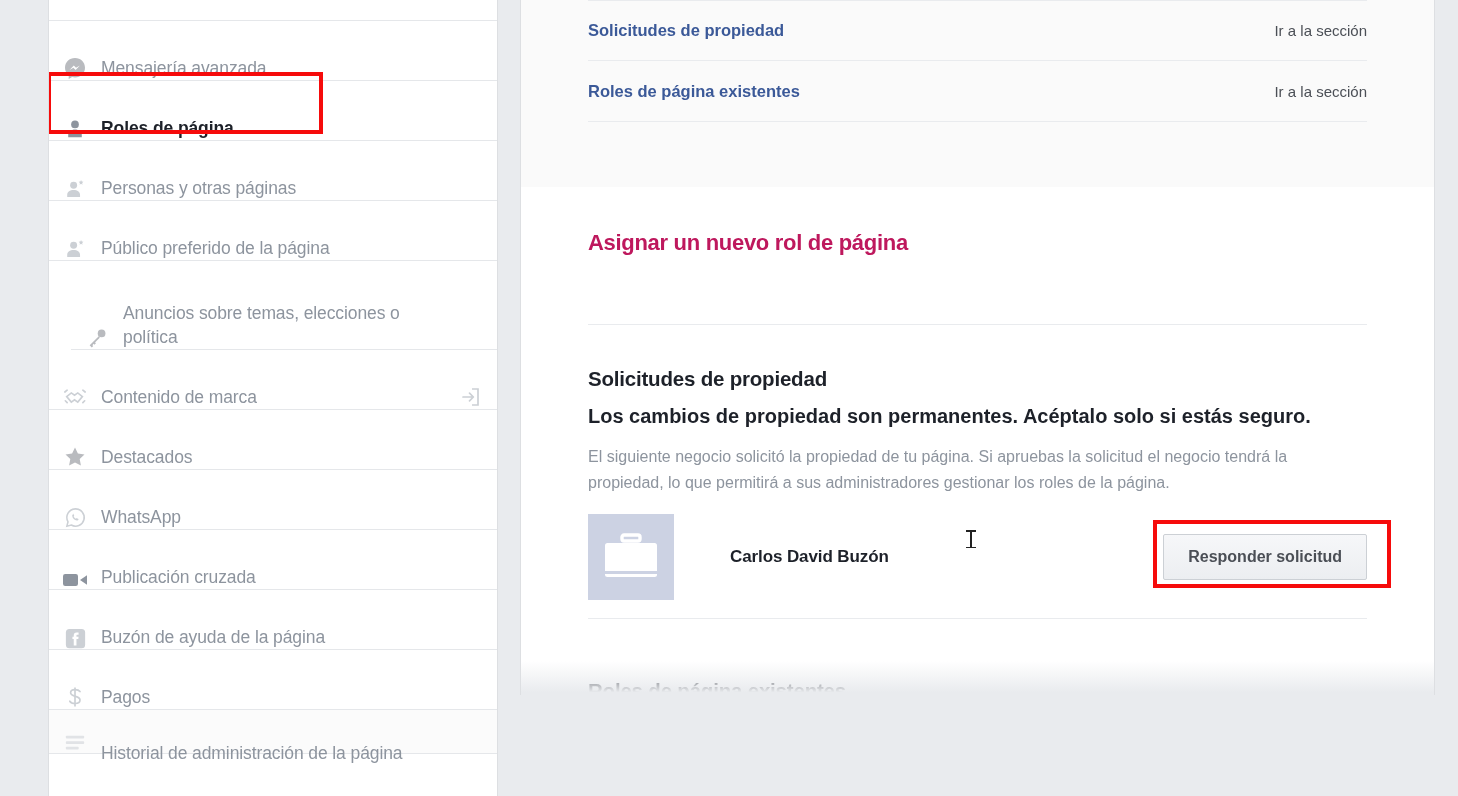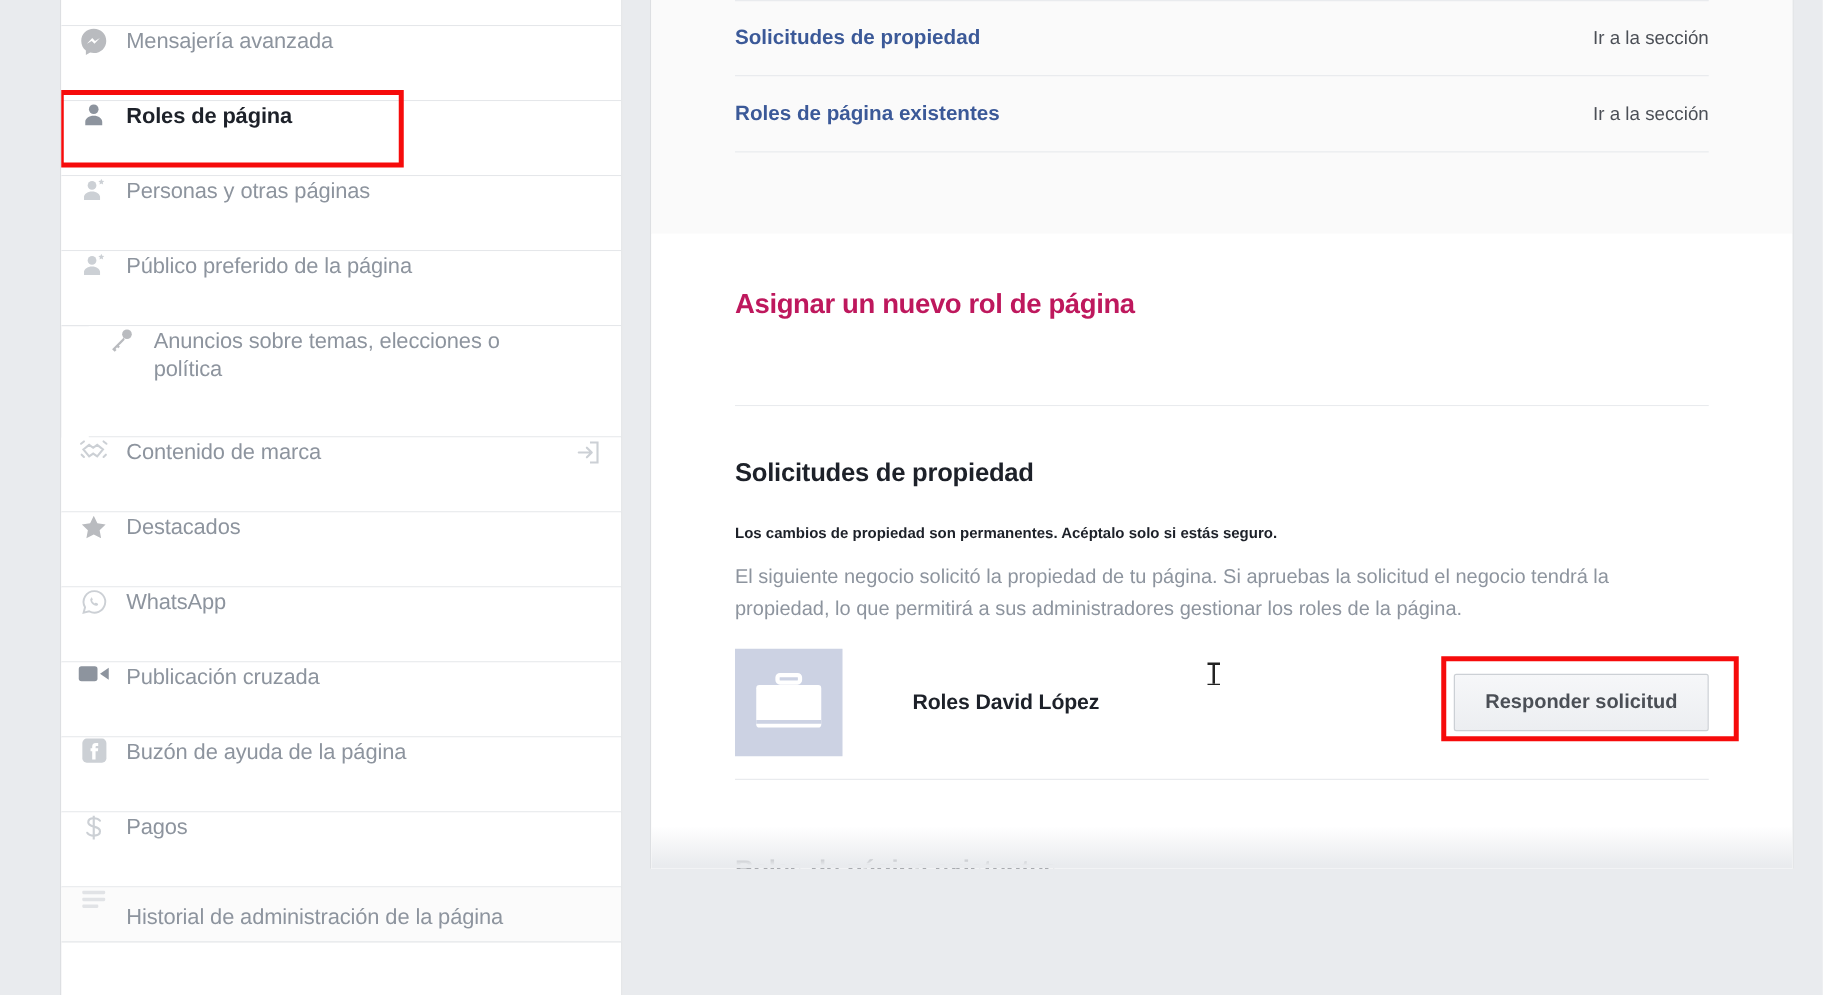--- a/index.html
+++ b/index.html
@@ -14,21 +14,21 @@
   
   .sidebar {
     position:absolute; left:48px; top:0; width:450px; height:796px;
     background:#ffffff;
     border-left:1px solid #dddfe2;
     border-right:1px solid #dddfe2;
     overflow:hidden;
   }
   .nav-item {
     position:relative;
-    display:flex; align-items:flex-start;
+    display:flex; align-items:flex-end;
     min-height:60px;
     padding:0 14px 0 0;
     border-bottom:1px solid #e5e7ea;
     background:#fff;
   }
   .nav-item.partial-top { height:21px; min-height:21px; border-bottom:1px solid #e5e7ea; }
   .nav-item.partial-bottom { min-height:44px; background:#fbfbfb; }
   .nav-ico {
     width:52px; min-width:52px; height:100%;
     display:flex; align-items:center; justify-content:center;
@@ -75,21 +75,21 @@
   .section { padding:0 67px; background:#fff; }
   .sec-title-lg {
     font-size:22px; font-weight:bold; color:#be185d;
     letter-spacing:-0.3px;
   }
   .sec-title-md {
     font-size:20.5px; font-weight:bold; color:#1d2129;
     letter-spacing:-0.2px;
   }
   .sec-sub {
-    font-size:12px; font-weight:bold; color:#1d2129; margin-top:28px;
+    font-size:20px; font-weight:bold; color:#1d2129; margin-top:14px;
   }
   .sec-body {
     font-size:16px; color:#8d949e; line-height:1.63; margin-top:16px;
     max-width:775px;
   }
   .hr { height:1px; background:#e9ebee; }
 
   .biz-row {
     display:flex; align-items:center; height:122px;
   }
@@ -298,21 +298,21 @@
       <div class="sec-body">El siguiente negocio solicitó la propiedad de tu página. Si apruebas la solicitud el negocio tendrá la propiedad, lo que permitirá a sus administradores gestionar los roles de la página.</div>
 
       <div class="biz-row">
         <div class="biz-ico">
           <svg width="60" height="54" viewBox="0 0 60 54" fill="#ffffff">
             <rect x="21" y="5" width="18" height="6" rx="2" fill="none" stroke="#ffffff" stroke-width="3.4"></rect>
             <rect x="4" y="13" width="52" height="34" rx="2.5"></rect>
             <rect x="4" y="41" width="52" height="3" fill="#ccd2e3"></rect>
           </svg>
         </div>
-        <div class="biz-name">Roles David López</div>
+        <div class="biz-name">Carlos David Buzón</div>
         <div class="biz-action">
           <button class="btn-respond">Responder solicitud</button>
           <div class="hl-btn"></div>
         </div>
       </div>
 
       <div class="hr"></div>
     </div>
 
     <div class="section">

